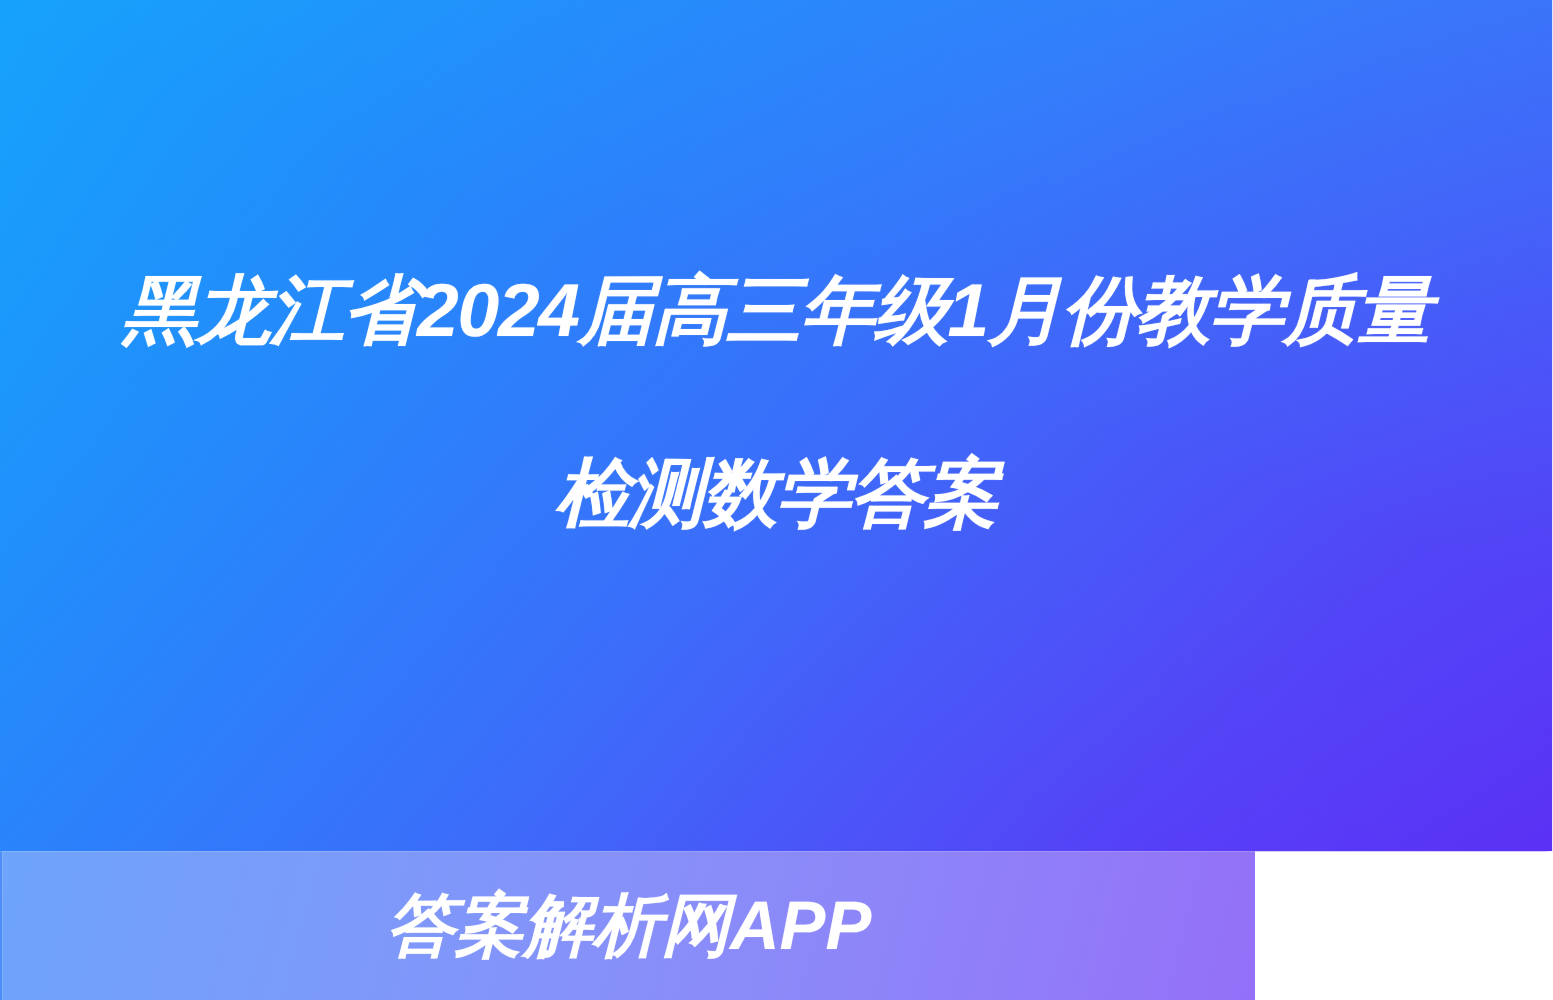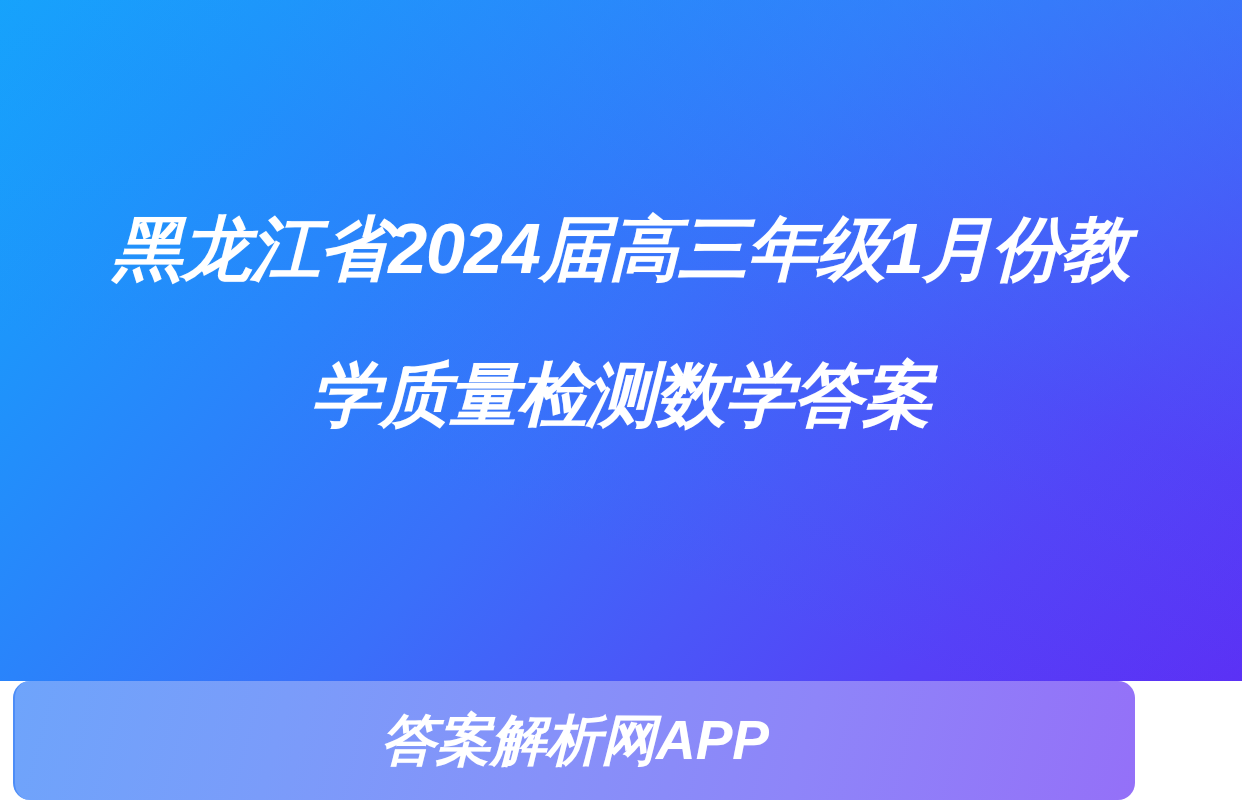--- a/index.html
+++ b/index.html
@@ -45,50 +45,49 @@
     pointer-events: none;
   }
   #hero-title {
     position: absolute;
     left: 0;
     right: 0;
     top: 176px;
     padding: 0 86px;
     text-align: center;
     color: #ffffff;
-    font-size: 70px;
+    font-size: 60px;
     line-height: 146px;
     font-weight: 700;
     font-style: italic;
     letter-spacing: -1px;
     word-break: break-all;
     white-space: normal;
     text-shadow: 0 0 1px rgba(255,255,255,0.35);
     z-index: 2;
   }
   
   #footer {
     position: absolute;
-    left: 13px;
+    left: 0;
     top: 681px;
-    width: 1122px;
+    width: 1004px;
     height: 119px;
     border-left: 2px solid #4d8df7;
     box-sizing: border-box;
     background:
       linear-gradient(105deg,
         #6ea4fb 0%,
         #7a9cfa 24%,
         #8691f9 48%,
         #8e85f9 70%,
         #9470f8 100%);
     display: flex;
     align-items: center;
     justify-content: center;
-    border-radius: 17px;
   }
   #footer-text {
     color: #ffffff;
     font-size: 55px;
     font-weight: 700;
     font-style: italic;
     letter-spacing: 0px;
     line-height: 1;
     white-space: nowrap;
     text-shadow: 0 0 1px rgba(255,255,255,0.3);

